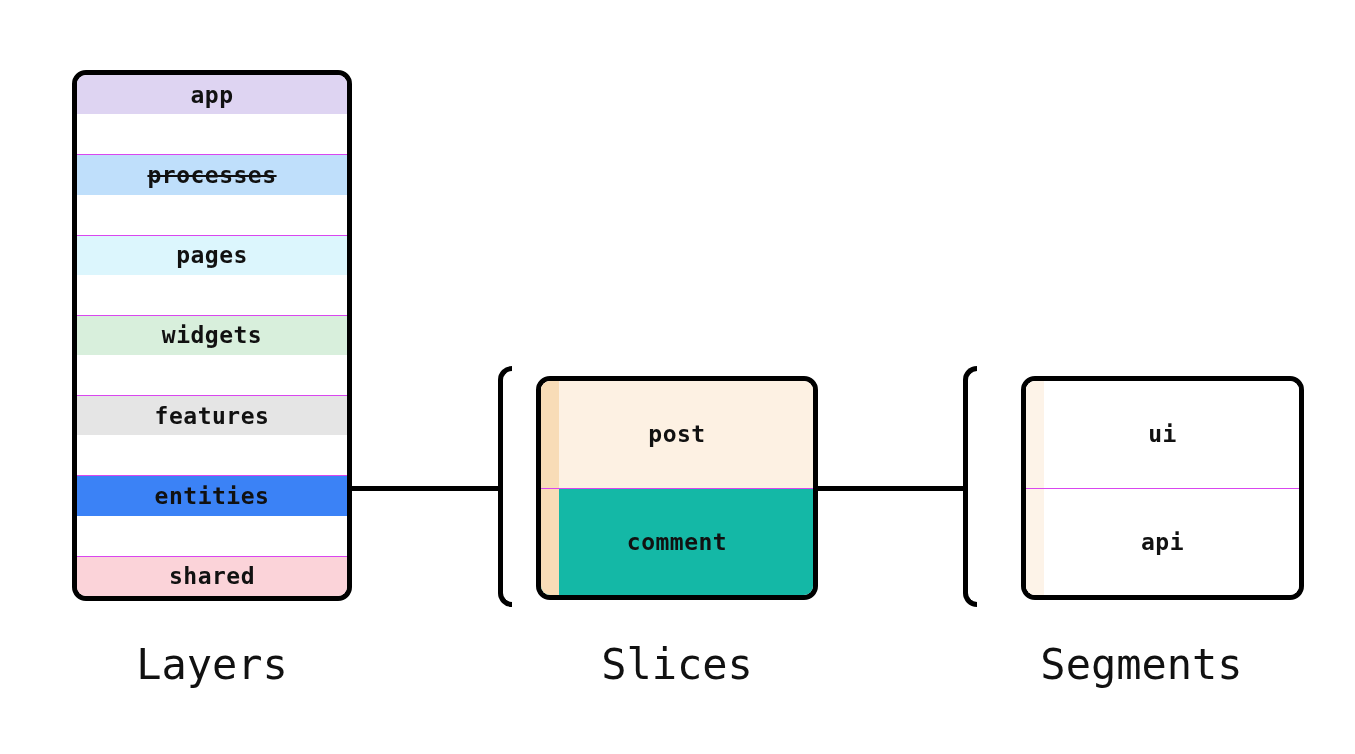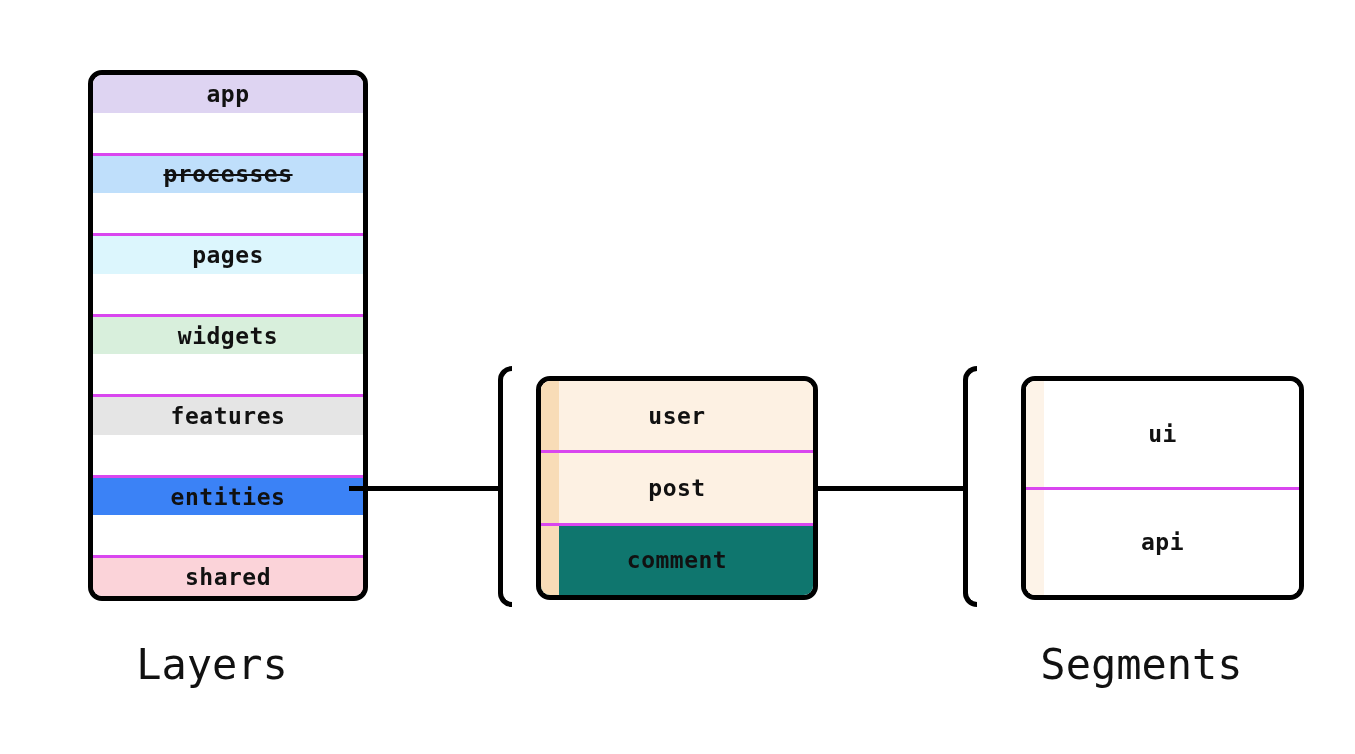--- a/index.html
+++ b/index.html
@@ -16,21 +16,21 @@
     box-sizing:border-box;
     background:#fff;
   }
   .stack .row{
     flex:1;
     position:relative;
     display:flex;
     align-items:center;
     justify-content:center;
   }
-  .stack .row + .row{border-top:3px solid #d946ef;}
+  .stack .row + .row{border-top:1px solid #d946ef;}
   .row .strip{
     position:absolute;
     left:0;top:0;bottom:0;
     width:18px;
   }
   .row .label{
     position:relative;
     z-index:1;
     font-family:"DejaVu Sans Mono", monospace;
     font-weight:700;
@@ -67,21 +67,21 @@
     font-weight:400;
     font-size:42px;
     color:#111;
   }
 </style>
 </head>
 <body>
 
 <div class="canvas" style="background: rgb(255, 255, 255);">
 
-  <div class="stack" style="left:88px;top:70px;width:280px;height:531px;gap:40px;">
+  <div class="stack" style="left:72px;top:70px;width:280px;height:531px;gap:40px;">
     <div class="row" style="background: rgb(222, 212, 242);">
       <span class="label">app</span>
     </div>
     <div class="row" style="background: rgb(191, 223, 251);">
       <span class="label" data-strike="line-through">processes</span>
     </div>
     <div class="row" style="background: rgb(220, 246, 253);">
       <span class="label">pages</span>
     </div>
     <div class="row" style="background: rgb(216, 239, 220);">
@@ -98,31 +98,28 @@
     </div>
   </div>
   <div class="caption" style="left:72px;top:640px;width:280px;">Layers</div>
 
   <div class="connector" style="left: 349px; top: 486px; width: 152px; background: rgb(0, 0, 0);"></div>
 
   <div class="bracket" style="left:498px;top:366px;"></div>
   <div class="stack" style="left:536px;top:376px;width:282px;height:224px;">
     <div class="row" style="background: rgb(253, 241, 227);">
       <span class="strip" style="background: rgb(248, 220, 183);"></span>
-      <span class="label">user</span>
-    </div>
-    <div class="row" style="background: rgb(253, 241, 227);">
-      <span class="strip" style="background: rgb(248, 220, 183);"></span>
       <span class="label">post</span>
     </div>
-    <div class="row" style="background: #0f766e; align-items: center;">
+    <div class="row" style="background: #14b8a6; align-items: center;">
       <span class="strip" style="background: rgb(248, 220, 183);"></span>
       <span class="label">comment</span>
     </div>
   </div>
+  <div class="caption" style="left:536px;top:640px;width:282px;">Slices</div>
 
   <div class="connector" style="left: 815px; top: 486px; width: 151px; background: rgb(0, 0, 0);"></div>
 
   <div class="bracket" style="left:963px;top:366px;"></div>
   <div class="stack" style="left:1021px;top:376px;width:283px;height:224px;">
     <div class="row" style="background: rgb(255, 255, 255);">
       <span class="strip" style="background: rgb(253, 243, 232);"></span>
       <span class="label">ui</span>
     </div>
     <div class="row" style="background: rgb(255, 255, 255);">

